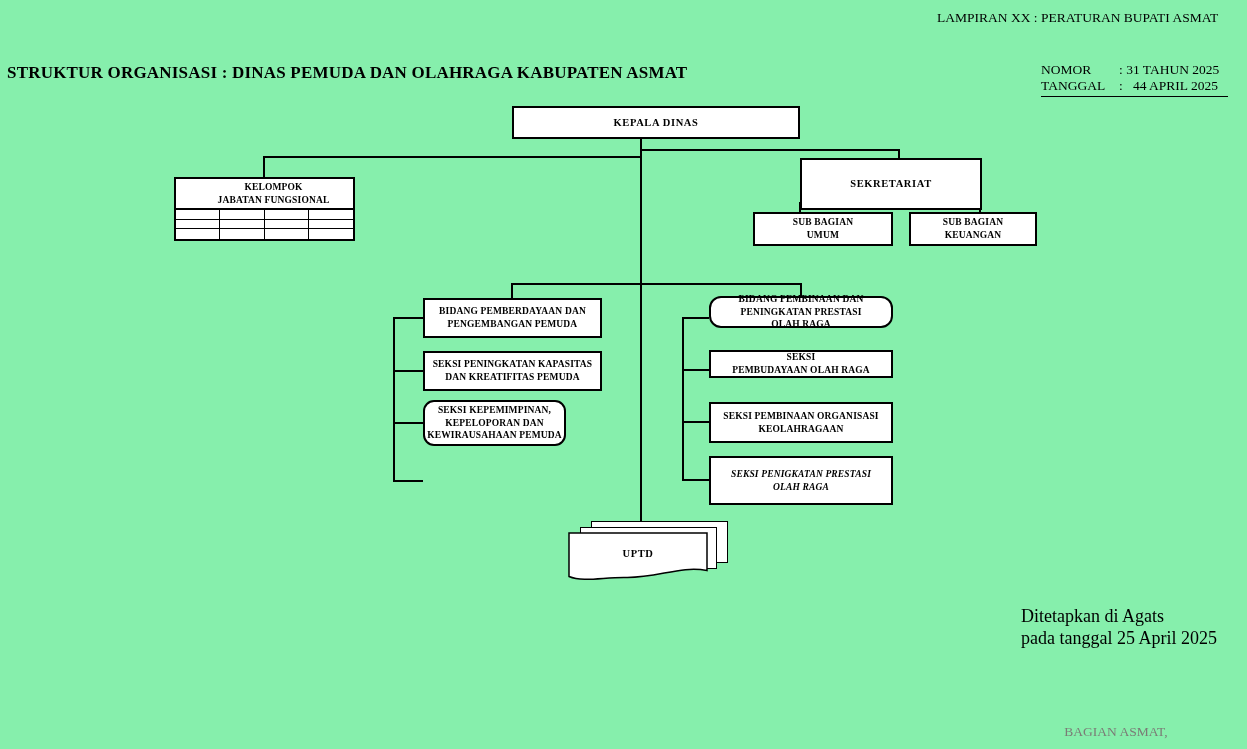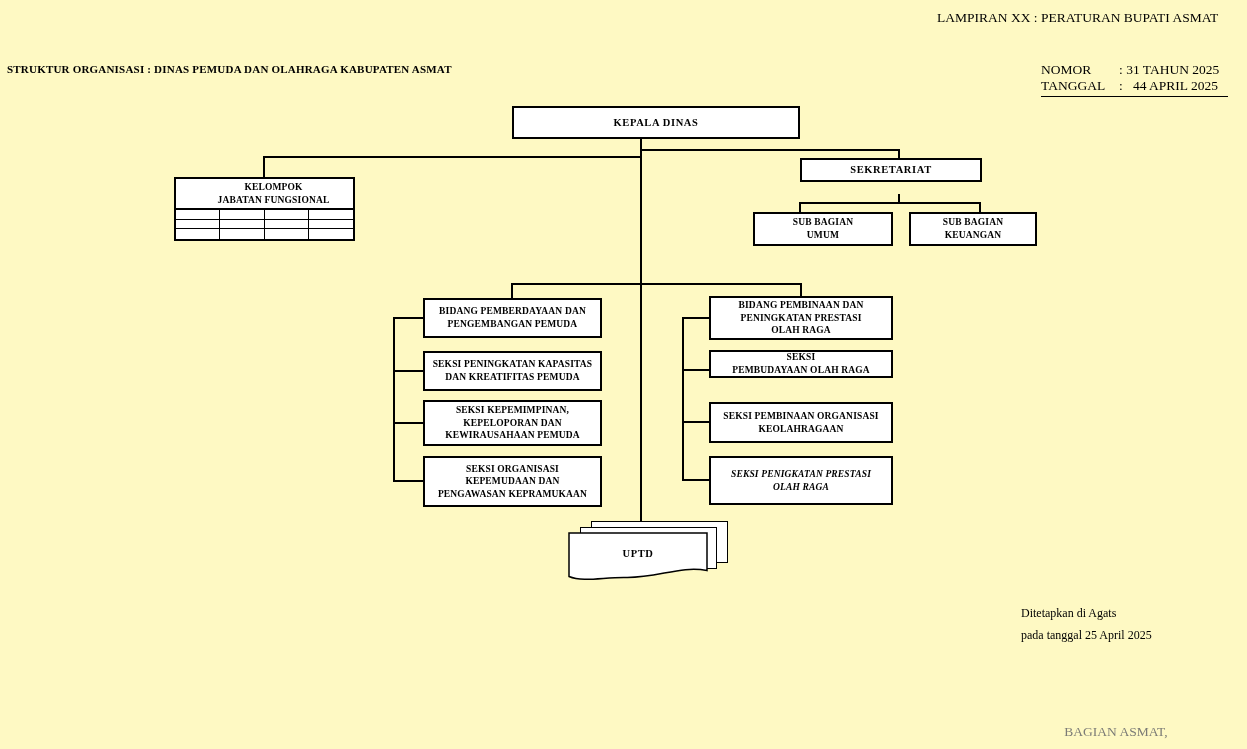--- a/index.html
+++ b/index.html
@@ -1,39 +1,39 @@
 <!DOCTYPE html>
 <html><head>
 <meta charset="utf-8">
 <style>
   * { margin: 0; padding: 0; box-sizing: border-box; }
   html, body { background: #ffffff; }
   .page {
     position: relative;
     width: 1247px;
     height: 749px;
-    background: #fef9c3;
+    background: #86efac;
     font-family: "Liberation Serif", serif;
     color: #000;
     overflow: hidden;
   }
   
   .hdr-line1 {
     position: absolute; left: 937px; top: 10px;
     font-size: 13.5px; white-space: pre;
   }
   .hdr-line2 { position: absolute; left: 1041px; top: 27px; font-size: 13.5px; white-space: pre; }
   .hdr-line3 {
     position: absolute; left: 1041px; top: 43px; font-size: 13.5px; white-space: pre;
     border-bottom: 1px solid #000; padding-bottom: 2px; width: 187px;
   }
   .hdr-label { display: inline-block; width: 78px; margin-top: 35px; }
   .doc-title {
     position: absolute; left: 7px; top: 63px;
-    font-size: 11px; font-weight: bold; letter-spacing: 0.2px; white-space: pre;
+    font-size: 17px; font-weight: bold; letter-spacing: 0.2px; white-space: pre;
   }
   
   .box {
     position: absolute;
     border: 2px solid #000;
     background: #fff;
     display: flex; align-items: center; justify-content: center;
     text-align: center;
     font-size: 9.5px; font-weight: bold; letter-spacing: 0.15px;
     line-height: 1.32;
@@ -59,21 +59,21 @@
   }
   .sheet-back { left: 591px; top: 521px; width: 137px; height: 42px; z-index: 4; }
   .sheet-mid  { left: 580px; top: 527px; width: 137px; height: 42px; z-index: 5; }
   .sheet-front { position: absolute; left: 568px; top: 532px; z-index: 6; }
   .uptd-label {
     position: absolute; left: 569px; top: 548px; width: 138px;
     text-align: center; font-size: 10.5px; font-weight: bold; letter-spacing: 0.6px;
     z-index: 7;
   }
   
-  .foot-line { position: absolute; font-size: 12px; white-space: pre; }
+  .foot-line { position: absolute; font-size: 18px; white-space: pre; }
   .signature {
     position: absolute; left: 1021px; top: 674px; width: 190px;
     text-align: center; font-size: 13.5px; line-height: 23px;
     color: #7b7b76; white-space: pre;
   }
 </style>
 </head>
 <body>
 
 <div class="page">
@@ -123,38 +123,35 @@
     <div></div>
       <div></div>
       <div></div>
       <div></div>
     <div></div>
       <div></div>
       <div></div>
       <div></div>
   </div>
 
-  <div class="box box-lg" style="left:800px; top:158px; width:182px; height:24px;">SEKRETARIAT</div>
+  <div class="box box-lg" style="left:800px; top:158px; width:182px; height:52px;">SEKRETARIAT</div>
   <div class="box" style="left:753px; top:212px; width:140px; height:34px;">SUB BAGIAN
 UMUM</div>
   <div class="box" style="left:909px; top:212px; width:128px; height:34px;">SUB BAGIAN
 KEUANGAN</div>
 
   <div class="box" style="left:423px; top:298px; width:179px; height:40px;">BIDANG PEMBERDAYAAN DAN
 PENGEMBANGAN PEMUDA</div>
   <div class="box" style="left:423px; top:351px; width:179px; height:40px;">SEKSI PENINGKATAN KAPASITAS
 DAN KREATIFITAS PEMUDA</div>
-  <div class="box" style="left:423px; top:400px; width:179px; height:46px;">SEKSI KEPEMIMPINAN,
+  <div class="box" style="left:423px; top:400px; width:143px; height:46px;border-radius:11px;">SEKSI KEPEMIMPINAN,
 KEPELOPORAN DAN
 KEWIRAUSAHAAN PEMUDA</div>
-  <div class="box" style="left:423px; top:456px; width:179px; height:51px;">SEKSI ORGANISASI
-KEPEMUDAAN DAN
-PENGAWASAN KEPRAMUKAAN</div>
 
-  <div class="box" style="left:709px; top:296px; width:184px; height:44px;">BIDANG PEMBINAAN DAN
+  <div class="box" style="left:709px; top:296px; width:184px; height:32px;border-radius:12px;">BIDANG PEMBINAAN DAN
 PENINGKATAN PRESTASI
 OLAH RAGA</div>
   <div class="box" style="left:709px; top:350px; width:184px; height:28px;">SEKSI
 PEMBUDAYAAN OLAH RAGA</div>
   <div class="box" style="left:709px; top:402px; width:184px; height:41px;">SEKSI PEMBINAAN ORGANISASI
 KEOLAHRAGAAN</div>
   <div class="box" style="left:709px; top:456px; width:184px; height:49px;font-style:italic;">SEKSI PENIGKATAN PRESTASI
 OLAH RAGA</div>
 
   <div class="sheet sheet-back"></div>

